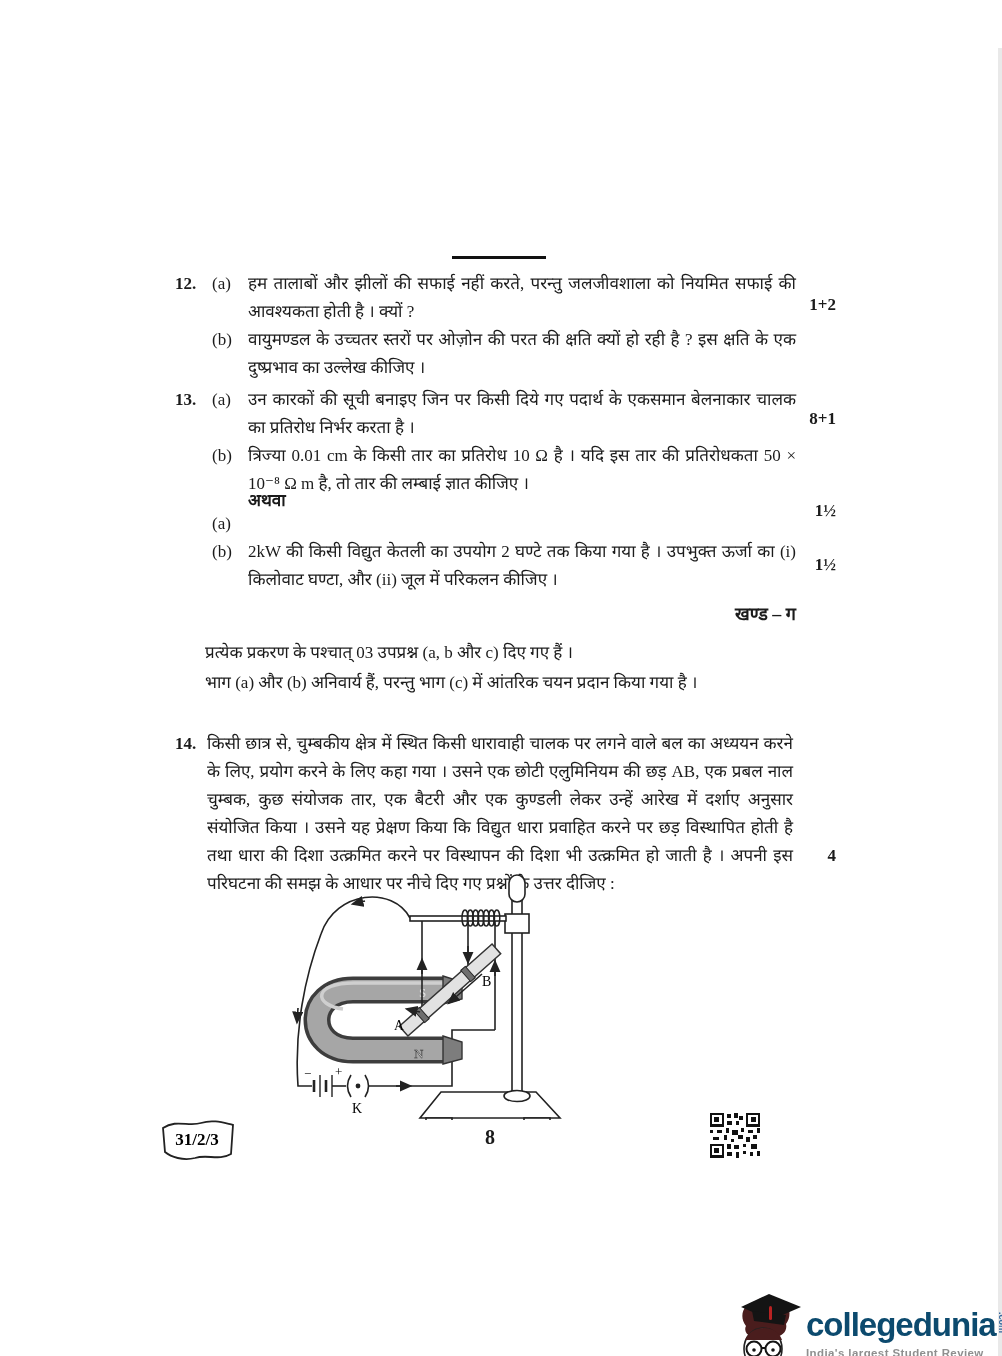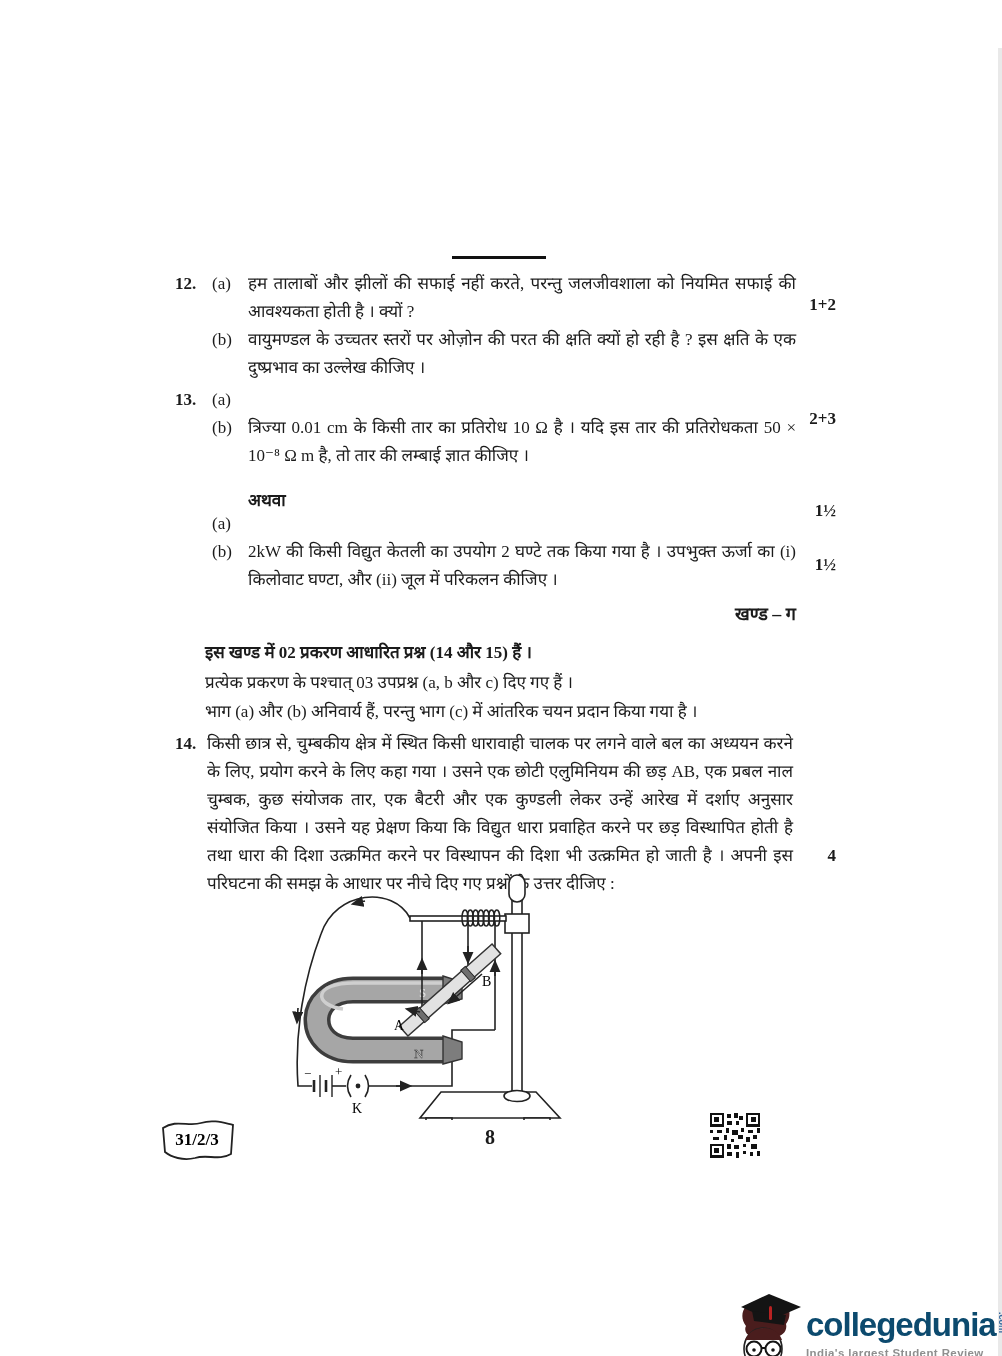--- a/index.html
+++ b/index.html
@@ -61,49 +61,49 @@
       <span class="plabel">(b)</span>
       <div class="ptext">वायुमण्डल के उच्चतर स्तरों पर ओज़ोन की परत की क्षति क्यों हो रही है ? इस क्षति के एक दुष्प्रभाव का उल्लेख कीजिए ।</div>
     </div>
   </div>
   <div class="marks" style="top:246px;">1+2</div>
 
   <div class="qblock" style="top:338px;">
     <div class="qrow">
       <span class="qnum">13.</span>
       <span class="plabel">(a)</span>
+      <div class="ptext">उन कारकों की सूची बनाइए जिन पर किसी दिये गए पदार्थ के एकसमान बेलनाकार चालक का प्रतिरोध निर्भर करता है ।</div>
     </div>
     <div class="qrow">
       <span class="qnum"></span>
       <span class="plabel">(b)</span>
       <div class="ptext">त्रिज्या 0.01 cm के किसी तार का प्रतिरोध 10 Ω है । यदि इस तार की प्रतिरोधकता 50 × 10⁻⁸ Ω m है, तो तार की लम्बाई ज्ञात कीजिए ।</div>
     </div>
   </div>
-  <div class="marks" style="top:360px;">2+3</div>
+  <div class="marks" style="top:360px;">8+1</div>
 
   <div class="centered-label" style="top:440px;">अथवा</div>
 
   <div class="qblock" style="top:462px;">
     <div class="qrow">
       <span class="qnum"></span>
       <span class="plabel">(a)</span>
     </div>
     <div class="qrow">
       <span class="qnum"></span>
       <span class="plabel">(b)</span>
       <div class="ptext">2kW की किसी विद्युत केतली का उपयोग 2 घण्टे तक किया गया है । उपभुक्त ऊर्जा का (i) किलोवाट घण्टा, और (ii) जूल में परिकलन कीजिए ।</div>
     </div>
   </div>
   <div class="marks" style="top:452px;">1½</div>
   <div class="marks" style="top:506px;">1½</div>
 
   <div class="section-head" style="top:553px;">खण्ड – ग</div>
 
   <div class="instructions">
-    <div class="ins-1">इस खण्ड में 02 प्रकरण आधारित प्रश्न (14 और 15) हैं ।</div>
     <div>प्रत्येक प्रकरण के पश्चात् 03 उपप्रश्न (a, b और c) दिए गए हैं ।</div>
     <div>भाग (a) और (b) अनिवार्य हैं, परन्तु भाग (c) में आंतरिक चयन प्रदान किया गया है ।</div>
   </div>
 
   <div class="qblock" style="top:682px;">
     <div class="qrow">
       <span class="qnum" style="width:32px;flex:0 0 32px;">14.</span>
       <div class="ptext14">किसी छात्र से, चुम्बकीय क्षेत्र में स्थित किसी धारावाही चालक पर लगने वाले बल का अध्ययन करने के लिए, प्रयोग करने के लिए कहा गया । उसने एक छोटी एलुमिनियम की छड़ AB, एक प्रबल नाल चुम्बक, कुछ संयोजक तार, एक बैटरी और एक कुण्डली लेकर उन्हें आरेख में दर्शाए अनुसार संयोजित किया । उसने यह प्रेक्षण किया कि विद्युत धारा प्रवाहित करने पर छड़ विस्थापित होती है तथा धारा की दिशा उत्क्रमित करने पर विस्थापन की दिशा भी उत्क्रमित हो जाती है । अपनी इस परिघटना की समझ के आधार पर नीचे दिए गए प्रश्नों के उत्तर दीजिए :</div>
     </div>
   </div>

